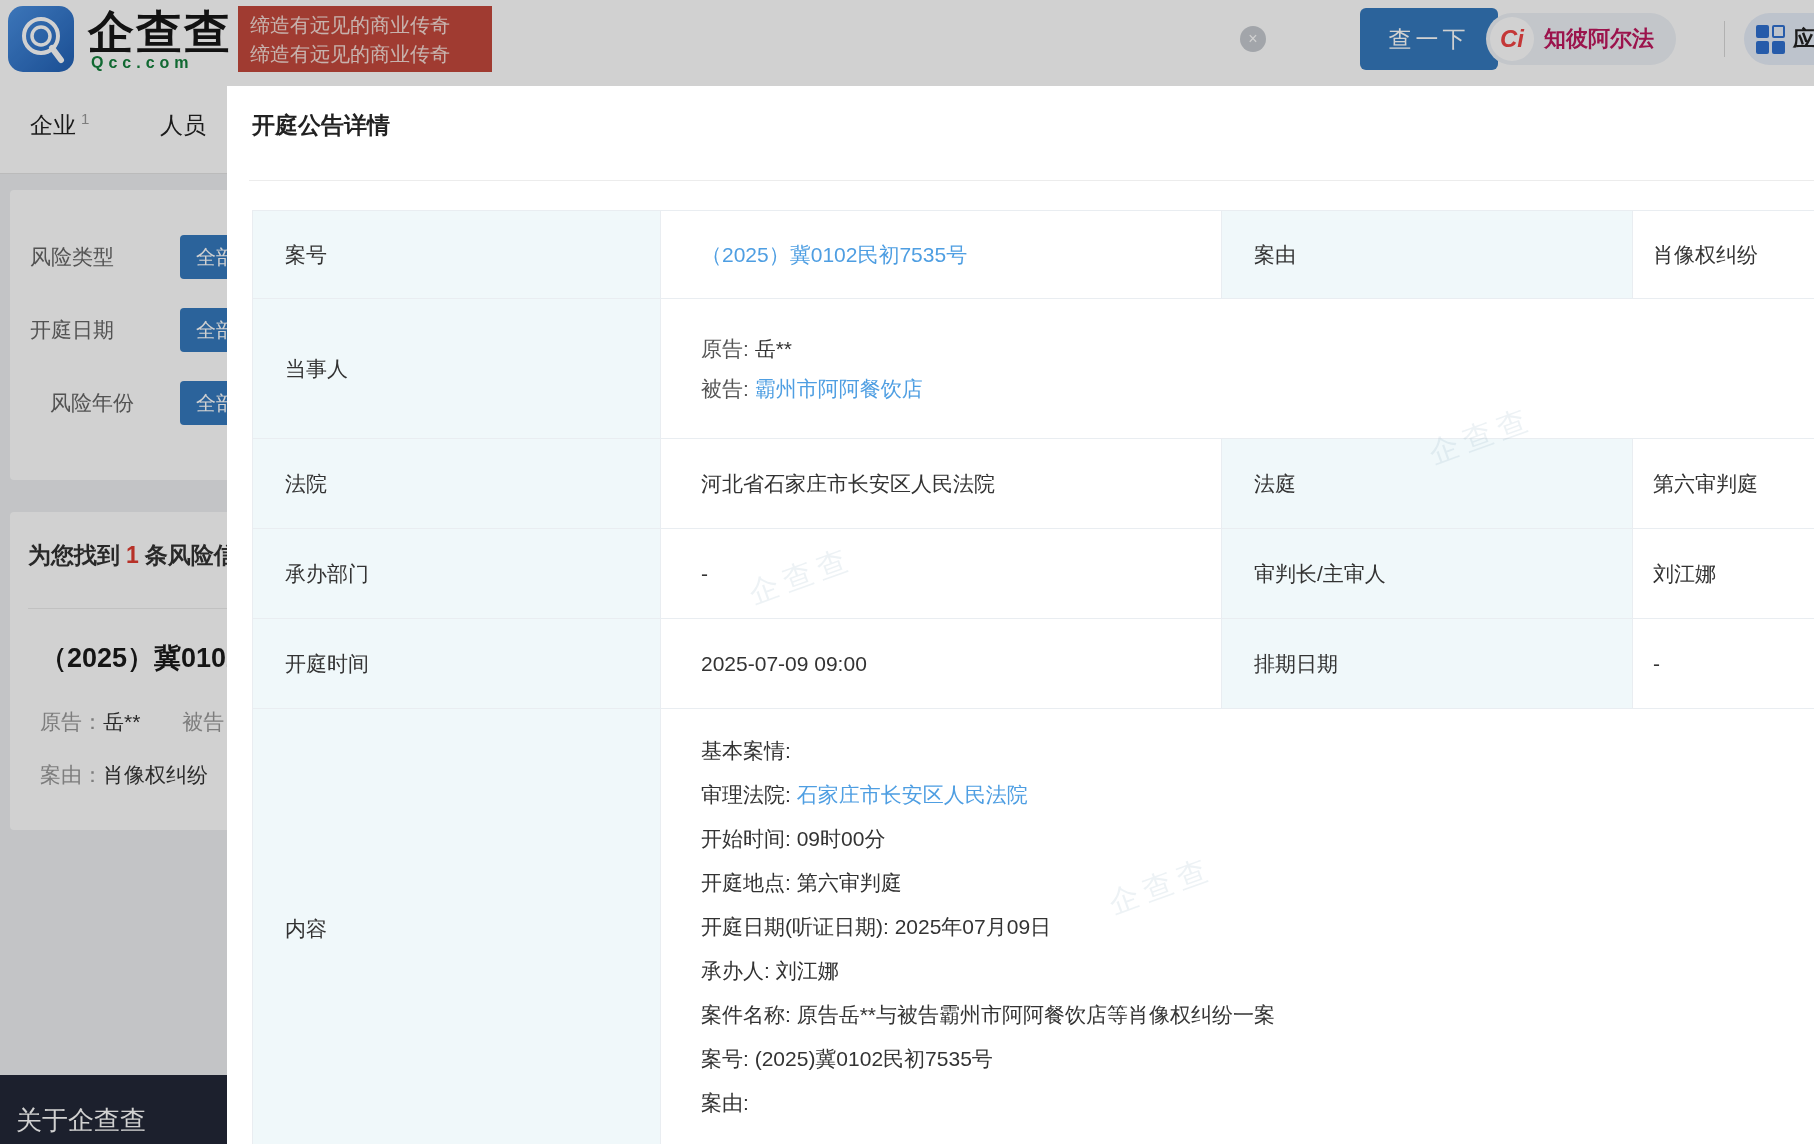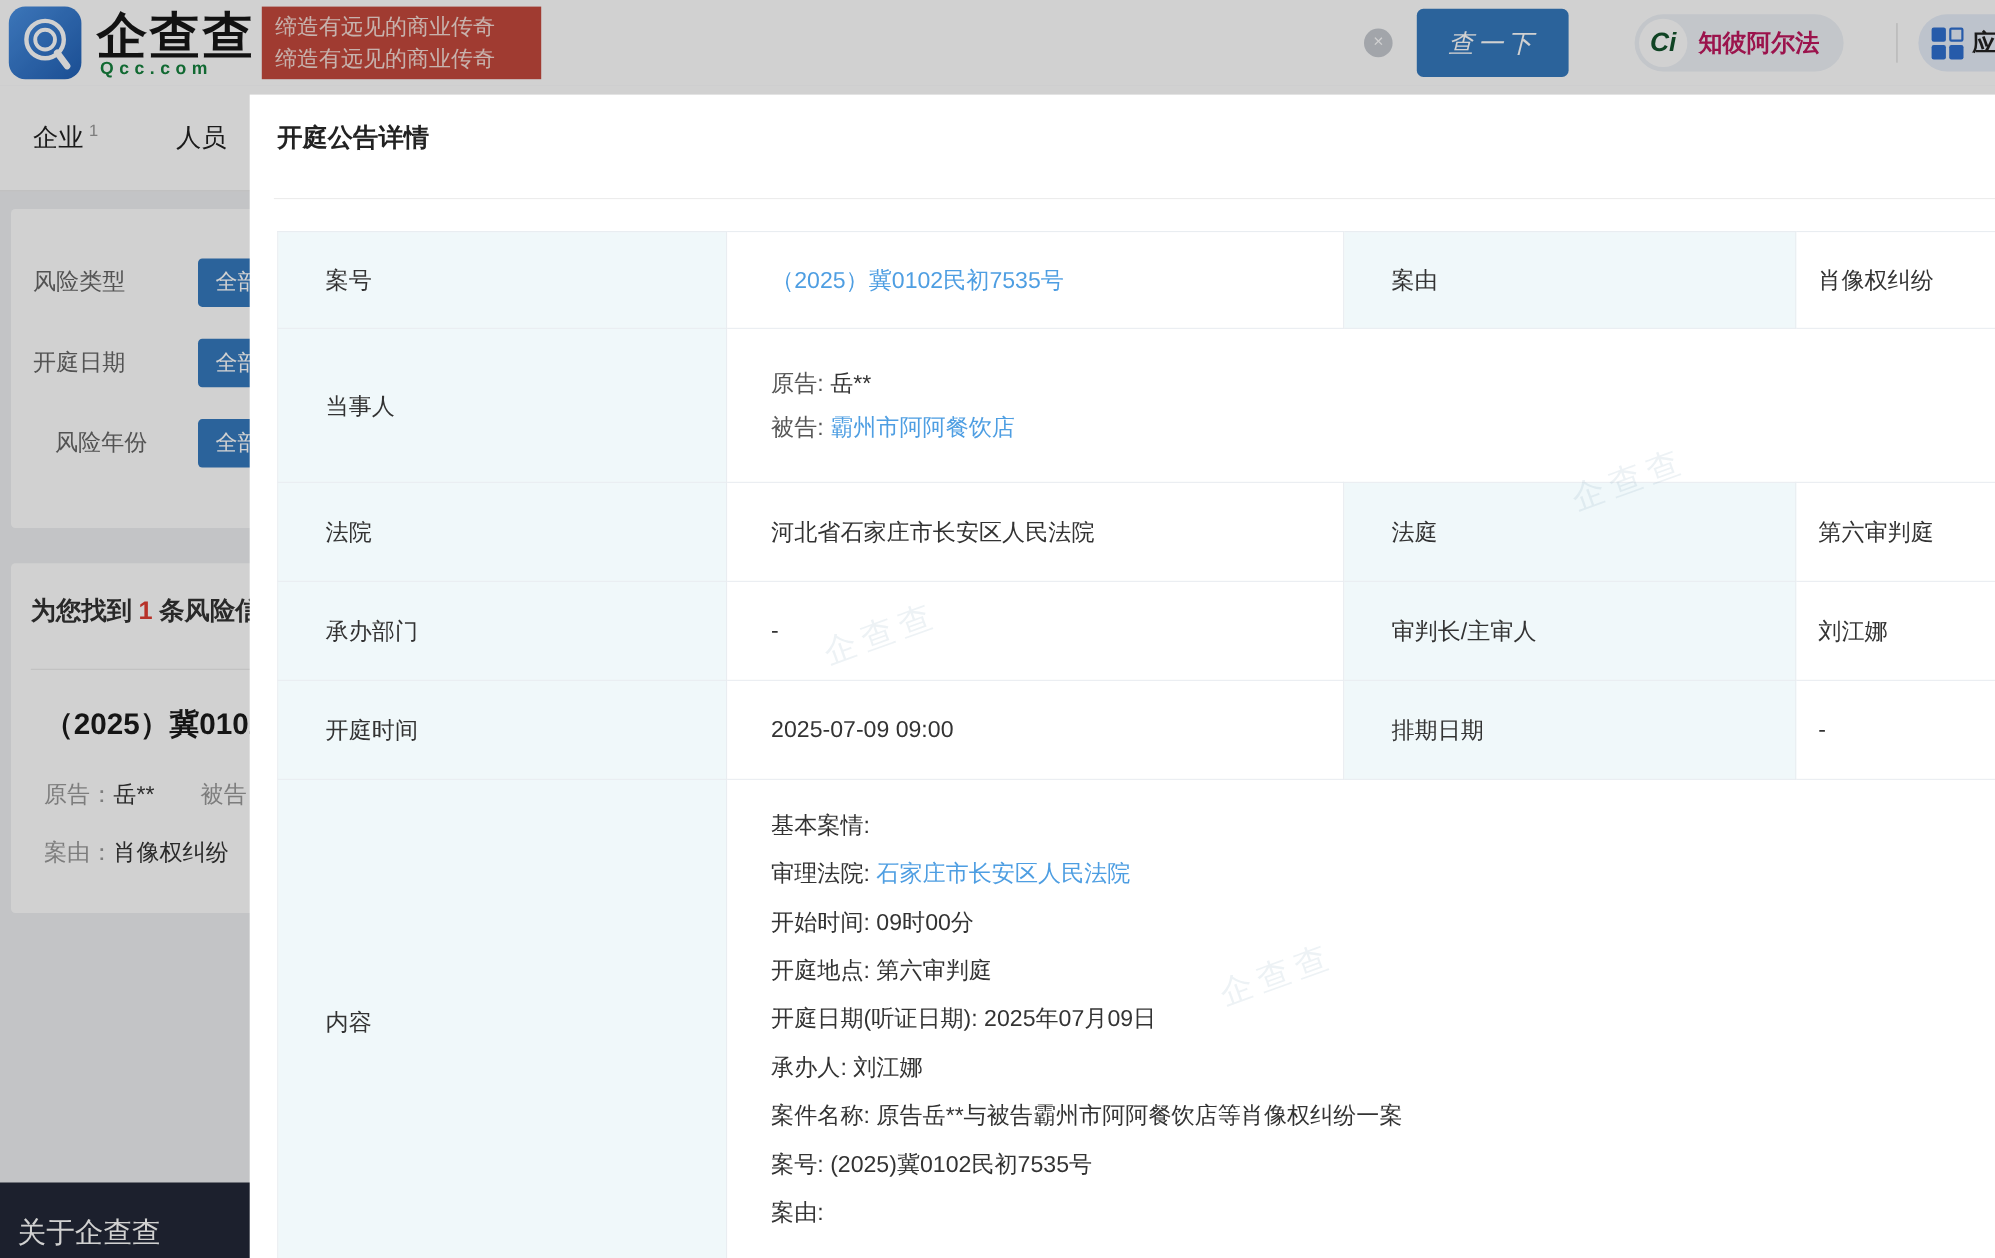--- a/index.html
+++ b/index.html
@@ -21,26 +21,26 @@
   .logo-domain { position:absolute; left:91px; top:54px; font-size:16px; font-weight:700; color:#15803d; letter-spacing:5px; }
   .slogan { position:absolute; left:238px; top:6px; width:254px; height:66px; background:#c4483c;
     color:#f3dad3; font-size:20px; line-height:29px; padding:5px 0 0 12px; }
 
   .search-input { position:absolute; left:507px; top:8px; width:778px; height:62px;
     background:#f3f4f5; border:1px solid #e3e5e8; border-radius:6px;
     font-size:22px; color:#333; padding-left:26px; outline:none;
     font-family:"Liberation Sans","DejaVu Sans",sans-serif; }
   .clear-btn { position:absolute; left:1240px; top:26px; width:26px; height:26px; border-radius:50%;
     background:#c6cad0; color:#ffffff; font-size:16px; line-height:26px; text-align:center; cursor:pointer; }
-  .search-btn { position:absolute; left:1288px; top:8px; width:138px; height:62px; background:#3579bd;
+  .search-btn { position:absolute; left:1360px; top:8px; width:138px; height:62px; background:#3579bd;
     border:none; border-radius:6px; color:#fff; font-size:23px; letter-spacing:4px; cursor:pointer;
-    font-family:"Liberation Sans","DejaVu Sans",sans-serif;font-style:italic; }
+    font-family:"Liberation Sans","DejaVu Sans",sans-serif; }
   .alpha-pill { position:absolute; left:1486px; top:13px; height:52px; padding:0 22px 0 4px;
     background:#eef2f7; border-radius:26px; display:flex; align-items:center; cursor:pointer; }
-  .alpha-logo { width:44px; height:44px; border-radius:50%; background:#ffffff; color:#14532d;
+  .alpha-logo { width:44px; height:44px; border-radius:50%; background:#ffffff; color:#ef4444;
     font-size:24px; font-weight:700; font-style:italic; text-align:center; line-height:44px; }
   .alpha-label { margin-left:10px; font-size:22px; font-weight:600; color:#be185d; }
   .hdr-sep { position:absolute; left:1724px; top:21px; width:1px; height:36px; background:#d8d8d8; }
   .apps-pill { position:absolute; left:1744px; top:13px; width:130px; height:52px;
     background:#e7eef9; border-radius:26px 0 0 26px; display:flex; align-items:center; padding-left:12px; cursor:pointer; }
   .grid-icon { width:29px; height:29px; display:grid; grid-template-columns:13px 13px; grid-template-rows:13px 13px; gap:3px; }
   .grid-icon span { background:#2f6fd0; border-radius:2px; }
   .grid-icon span.hollow { background:transparent; border:2.5px solid #2f6fd0; }
   .apps-label { margin-left:8px; font-size:22px; font-weight:600; color:#222; }
 
@@ -70,21 +70,21 @@
   
   .overlay { position:absolute; inset:0; background:rgba(0,0,0,0.18); z-index:10; }
 
   .modal { position:absolute; left:227px; top:86px; width:1780px; height:1210px; background:#ffffff; z-index:20; }
   .m-title { position:absolute; left:25px; top:24px; font-size:23px; font-weight:700; color:#222; }
   .m-divider { position:absolute; left:22px; right:0; top:94px; height:1px; background:#ececec; }
 
   table.detail { position:absolute; left:25px; top:124px; width:1710px;
     border-collapse:collapse; table-layout:fixed; }
   table.detail td { border:1px solid #e9edf1; font-size:21px; color:#333; vertical-align:middle; }
-  td.lbl { background:#f0f8fa; padding-left:43px; color:#333; }
+  td.lbl { background:#f0f8fa; padding-left:32px; color:#333; }
   td.val { padding-left:40px; background:#fff; }
   td.val2 { padding-left:20px; background:#fff; }
   .link { color:#4e9ee2; cursor:pointer; text-decoration:none; }
   .pre { color:#555; }
   .party-line { line-height:40px; }
   .content-cell { vertical-align:top !important; padding-top:20px; line-height:44px; }
 
   .wm { position:absolute; font-size:30px; color:rgba(110,145,170,0.12); transform:rotate(-20deg);
     pointer-events:none; letter-spacing:6px; z-index:21; }
 </style>

